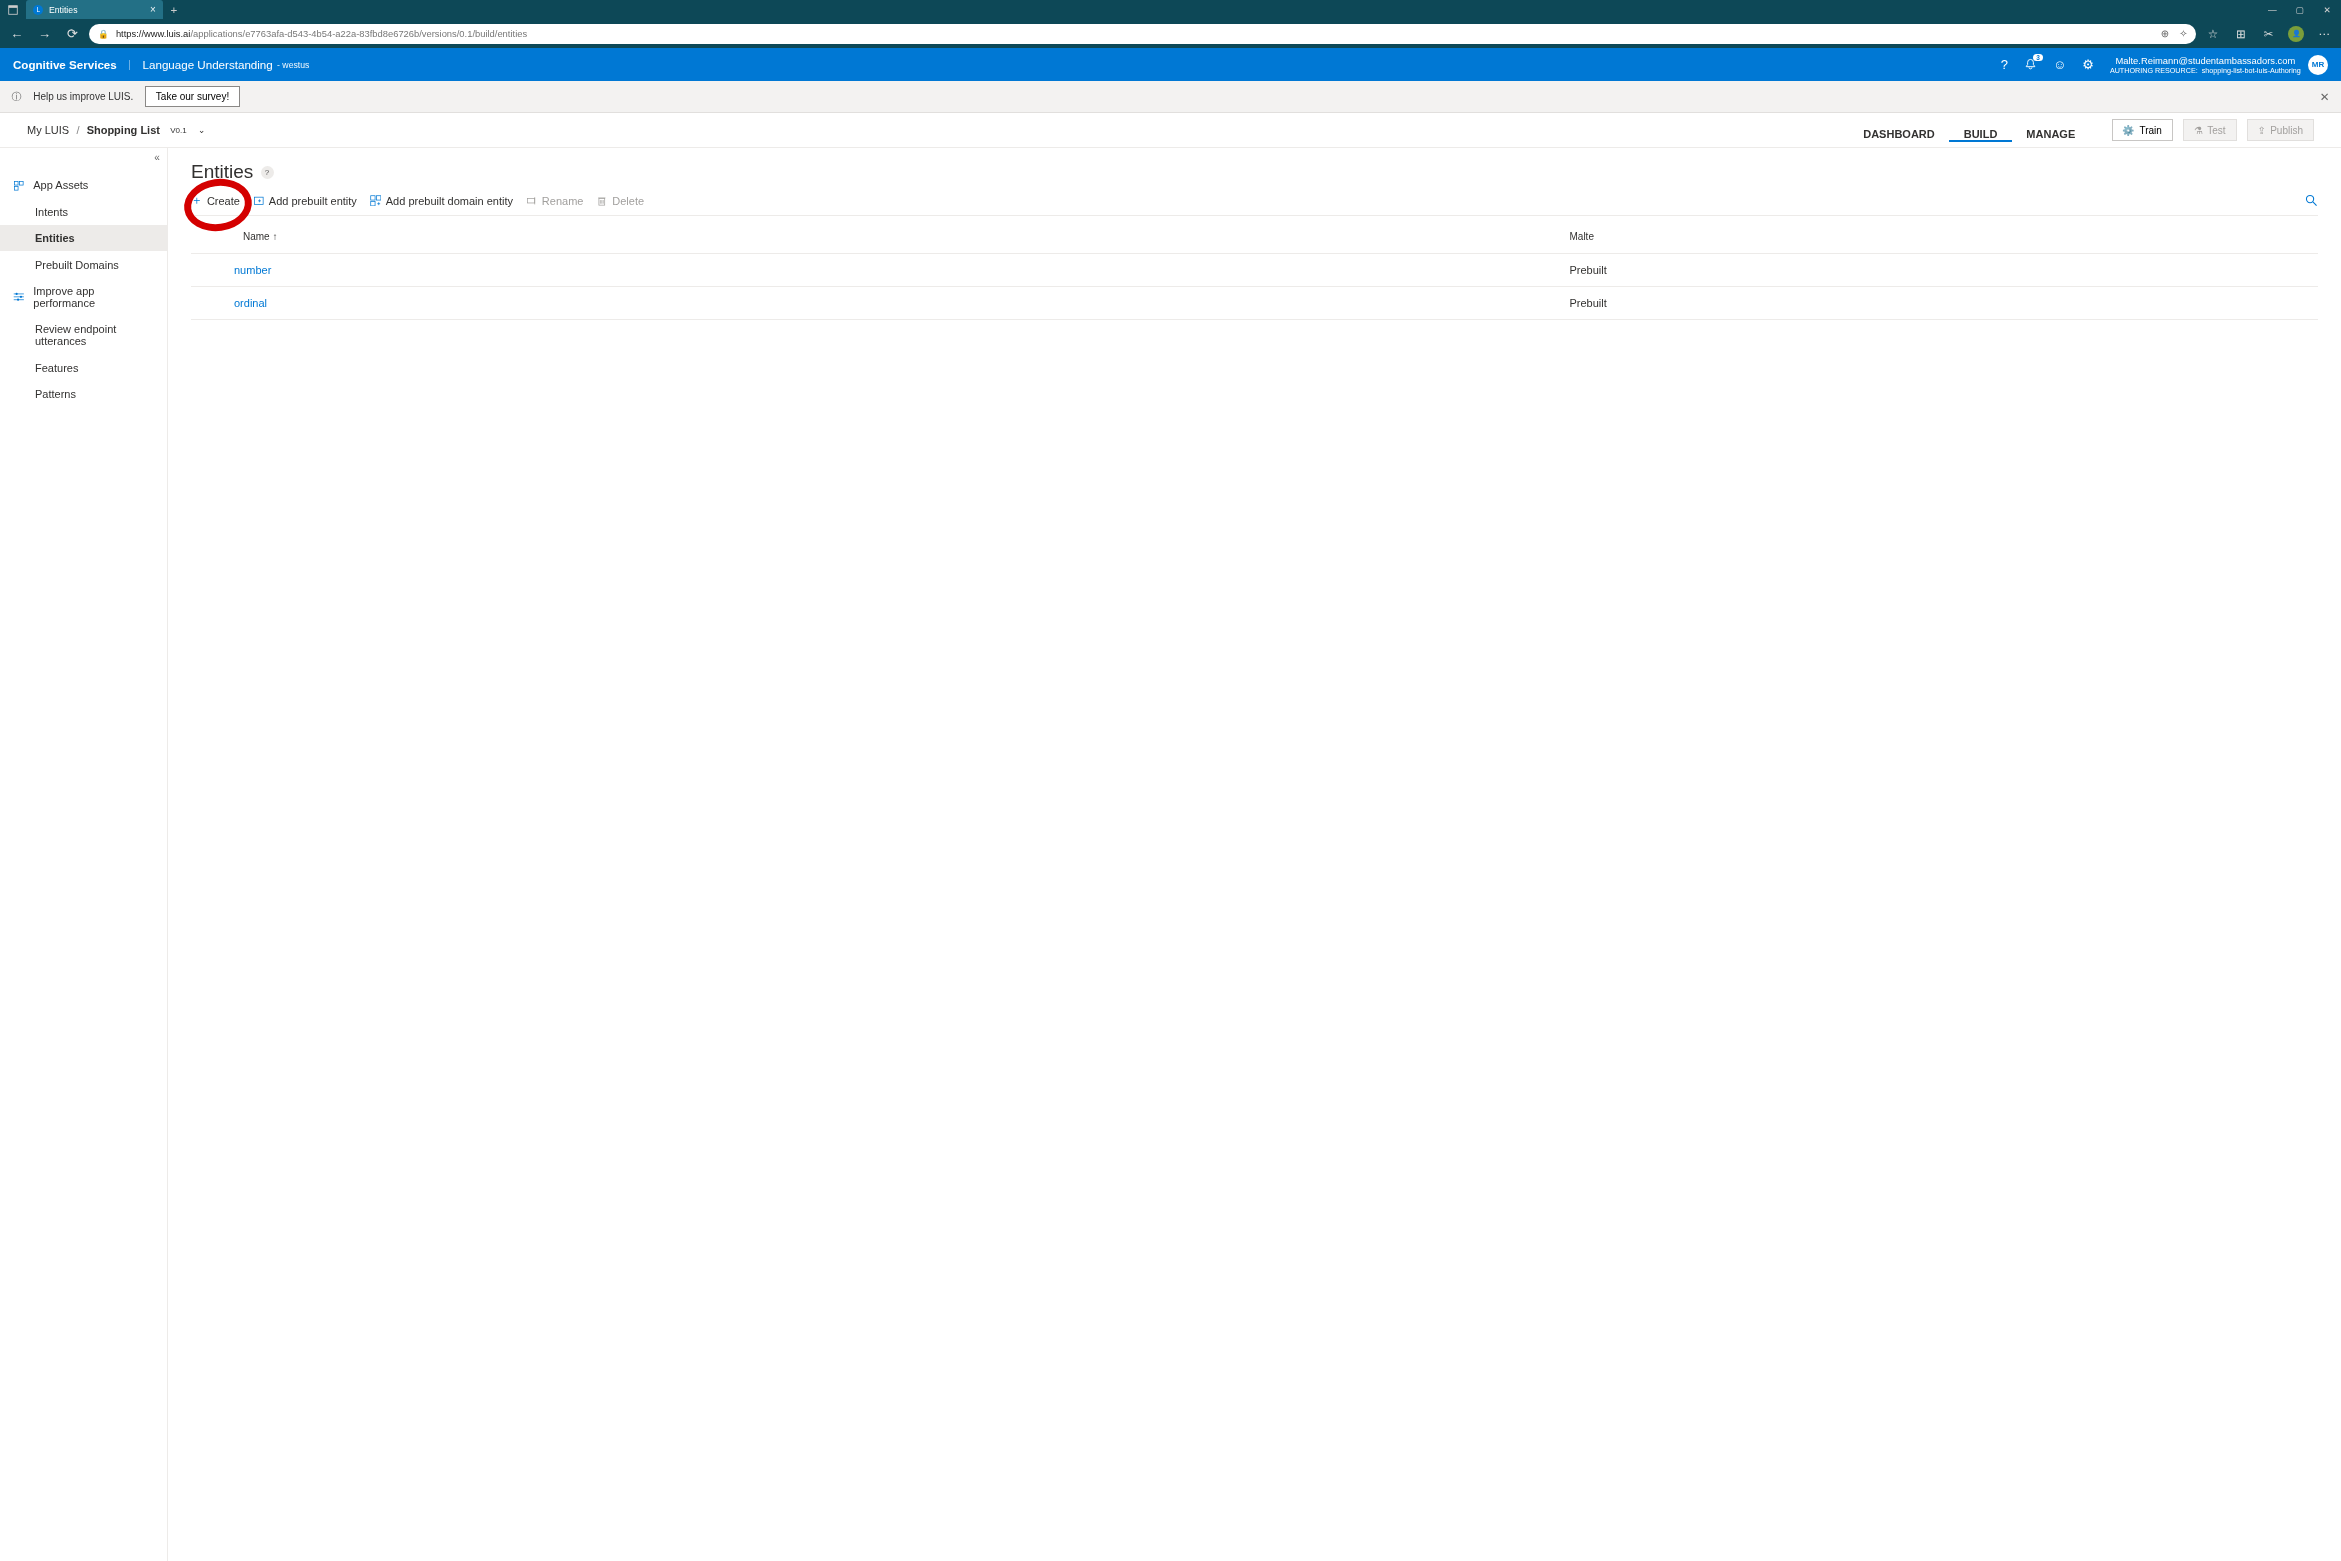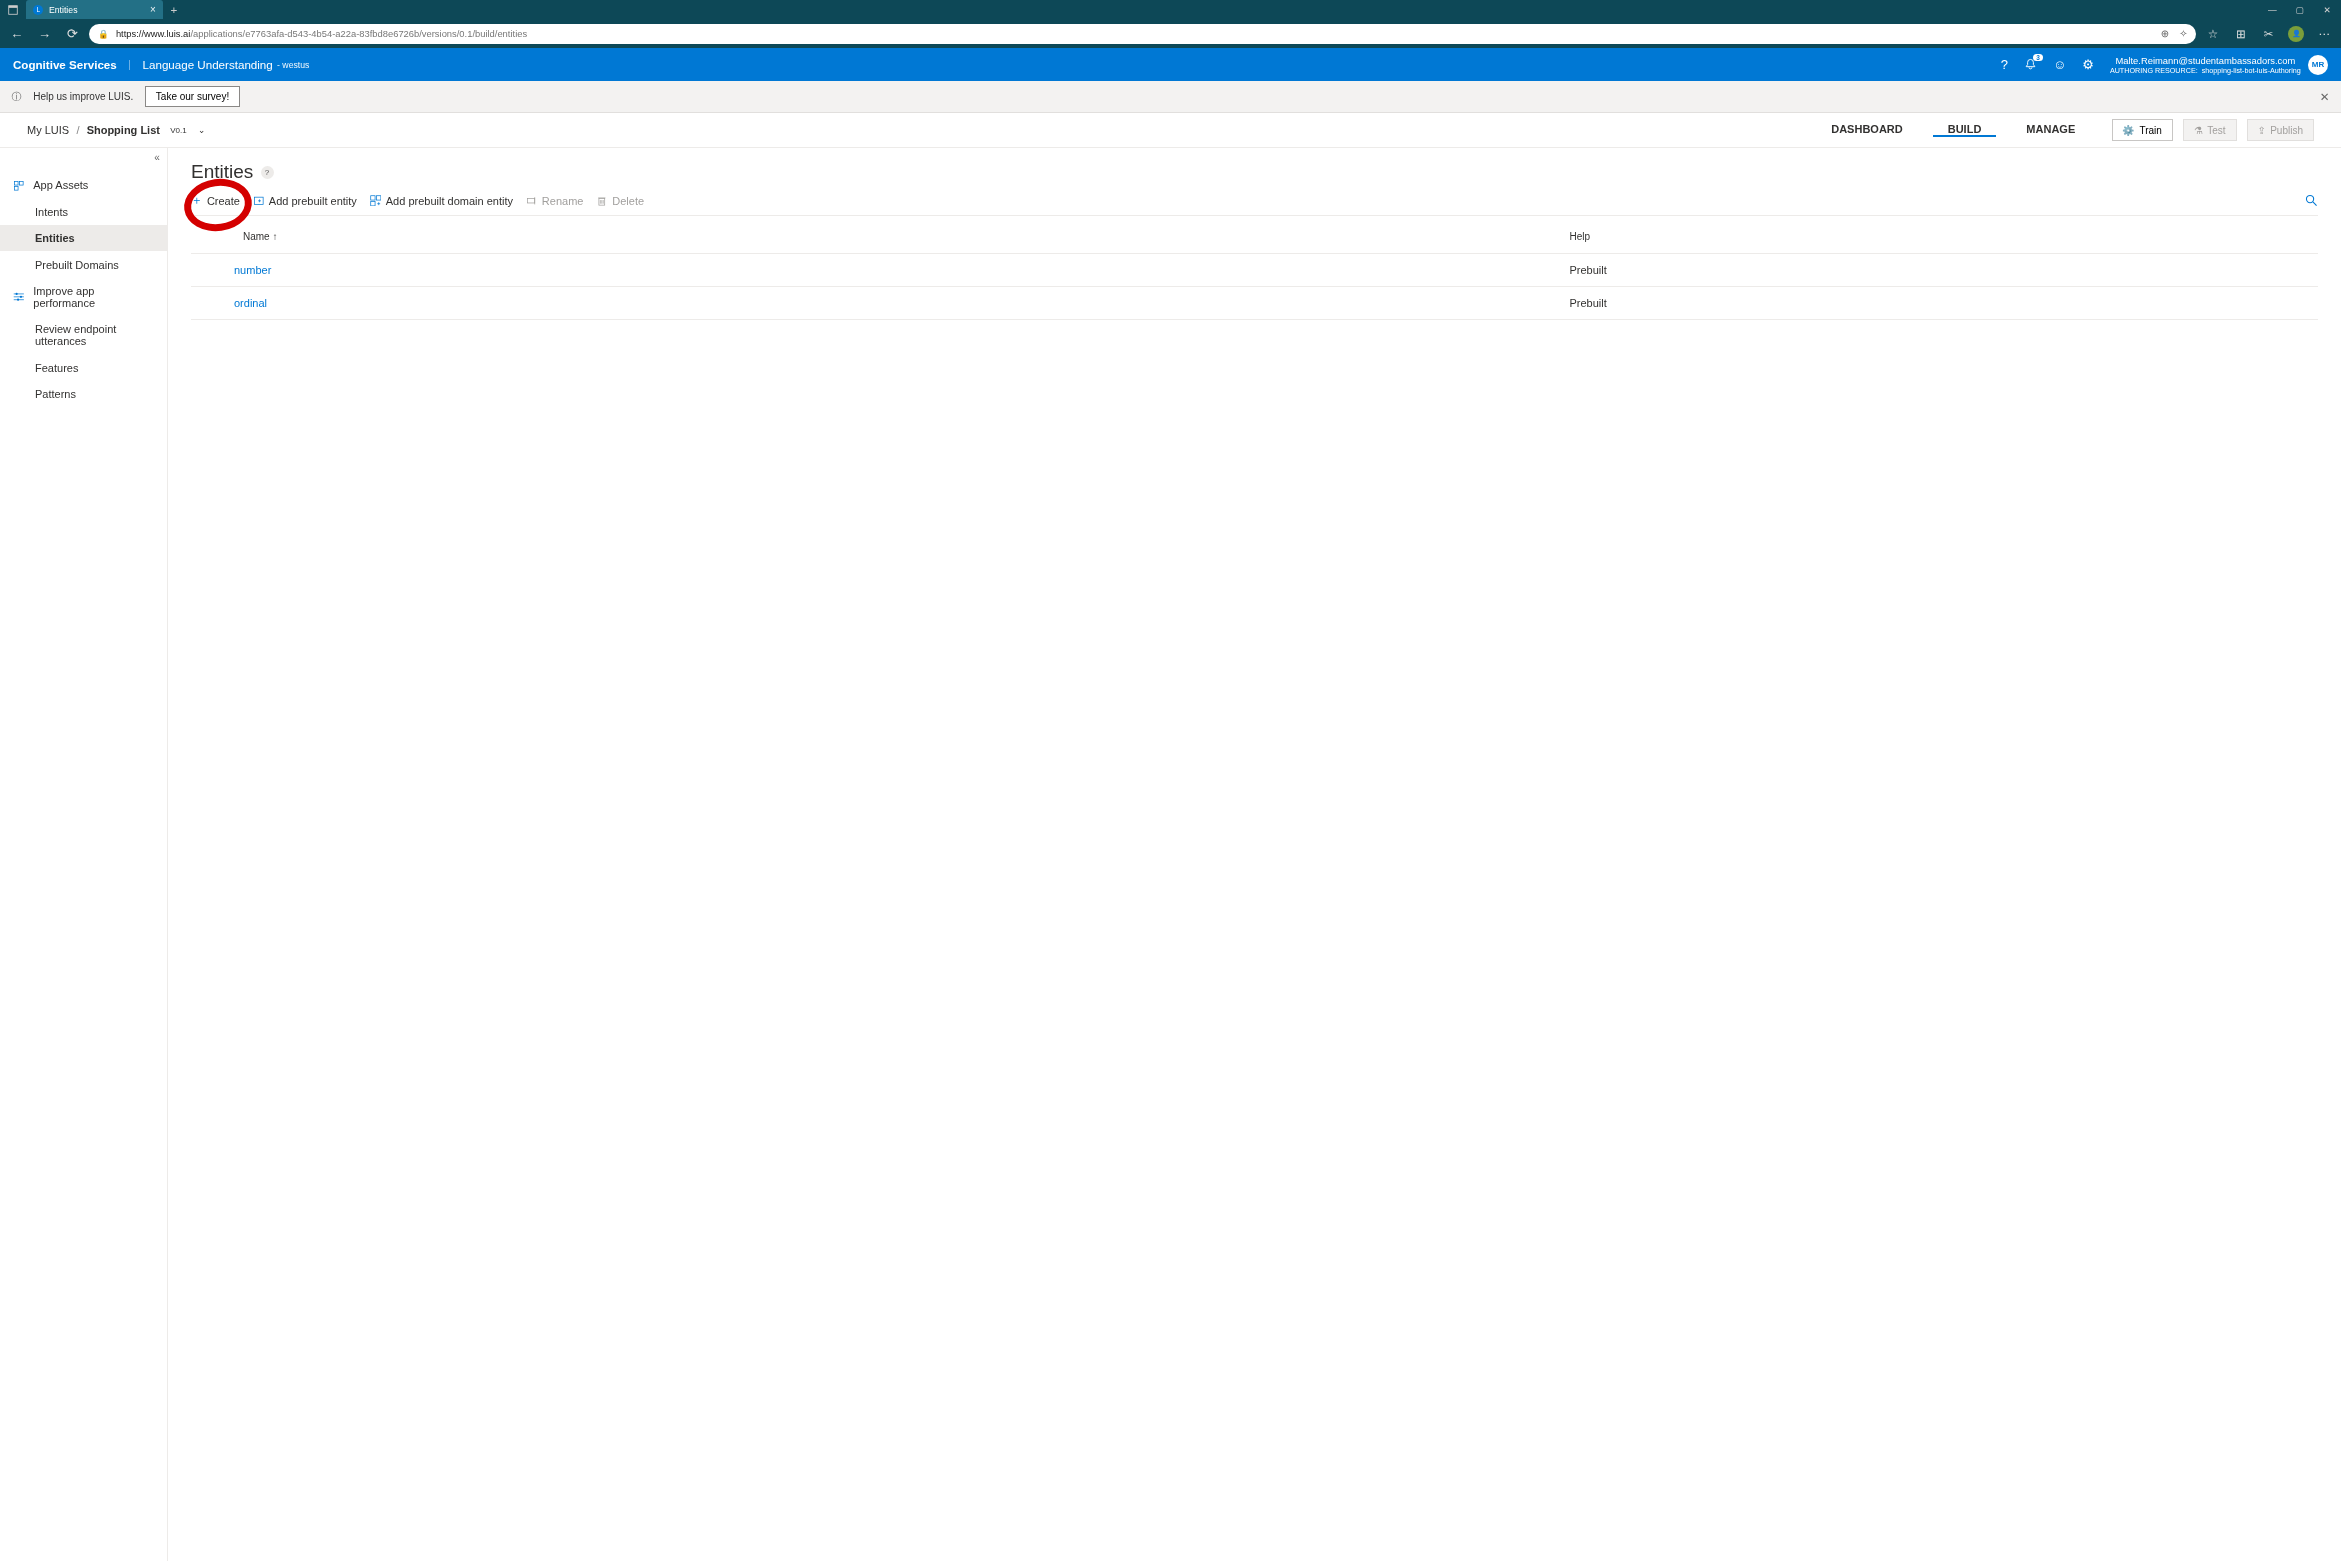--- a/index.html
+++ b/index.html
@@ -52,21 +52,21 @@
 
   
   .navrow { height: 35px; border-bottom: 0.7px solid #edebe9; display: flex; align-items: center; padding: 0 27px; }
   .crumbs { display: flex; align-items: center; gap: 7.2px; font-size: 11px; }
   .crumbs .link { color: #323130; }
   .crumbs .sep { color: #888; }
   .crumbs .current { font-weight: 600; }
   .crumbs .version { font-size: 8px; color: #333; margin-left: 3px; }
   .crumbs .chev { margin-left: 4.3px; font-size: 8.7px; }
 
-  .primary-tabs { margin-left: auto; display: flex; align-items: center; height: 24px; gap: 16px; }
+  .primary-tabs { margin-left: auto; display: flex; align-items: flex-end; height: 24px; }
   .ptab { padding: 0 14.5px; display: flex; align-items: center; font-size: 11px; font-weight: 600; color: #323130; border-bottom: 2.2px solid transparent; }
   .ptab.active { border-bottom-color: #0078d4; color: #323130; }
   .ptab:not(.active):not(.bold){ font-weight: 600; }
 
   .action-buttons { display: flex; gap: 10px; margin-left: 22px; }
   .abtn { border: 0.7px solid #c8c6c4; background: #fff; padding: 4.3px 10px; display: flex; align-items: center; gap: 4.3px; font-size: 10px; }
   .abtn.train .gear { color: #d83b01; font-size: 10px; }
   .abtn.disabled { background: #f3f2f1; color: #a19f9d; border-color: #e1dfdd; }
 
   
@@ -310,21 +310,21 @@
             <circle cx="7" cy="7" r="5" fill="none" stroke="#0078d4" stroke-width="1.5"></circle>
             <line x1="11" y1="11" x2="16" y2="16" stroke="#0078d4" stroke-width="1.5"></line>
           </svg>
       </span>
     </div>
 
     <table class="table">
       <thead>
         <tr>
           <th class="name"><span>Name</span><span class="sort">↑</span></th>
-          <th>Help</th>
+          <th>Malte</th>
         </tr>
       </thead>
       <tbody>
         <tr>
           <td class="name">number</td>
           <td class="type">Prebuilt</td>
         </tr>
         <tr>
           <td class="name">ordinal</td>
           <td class="type">Prebuilt</td>

